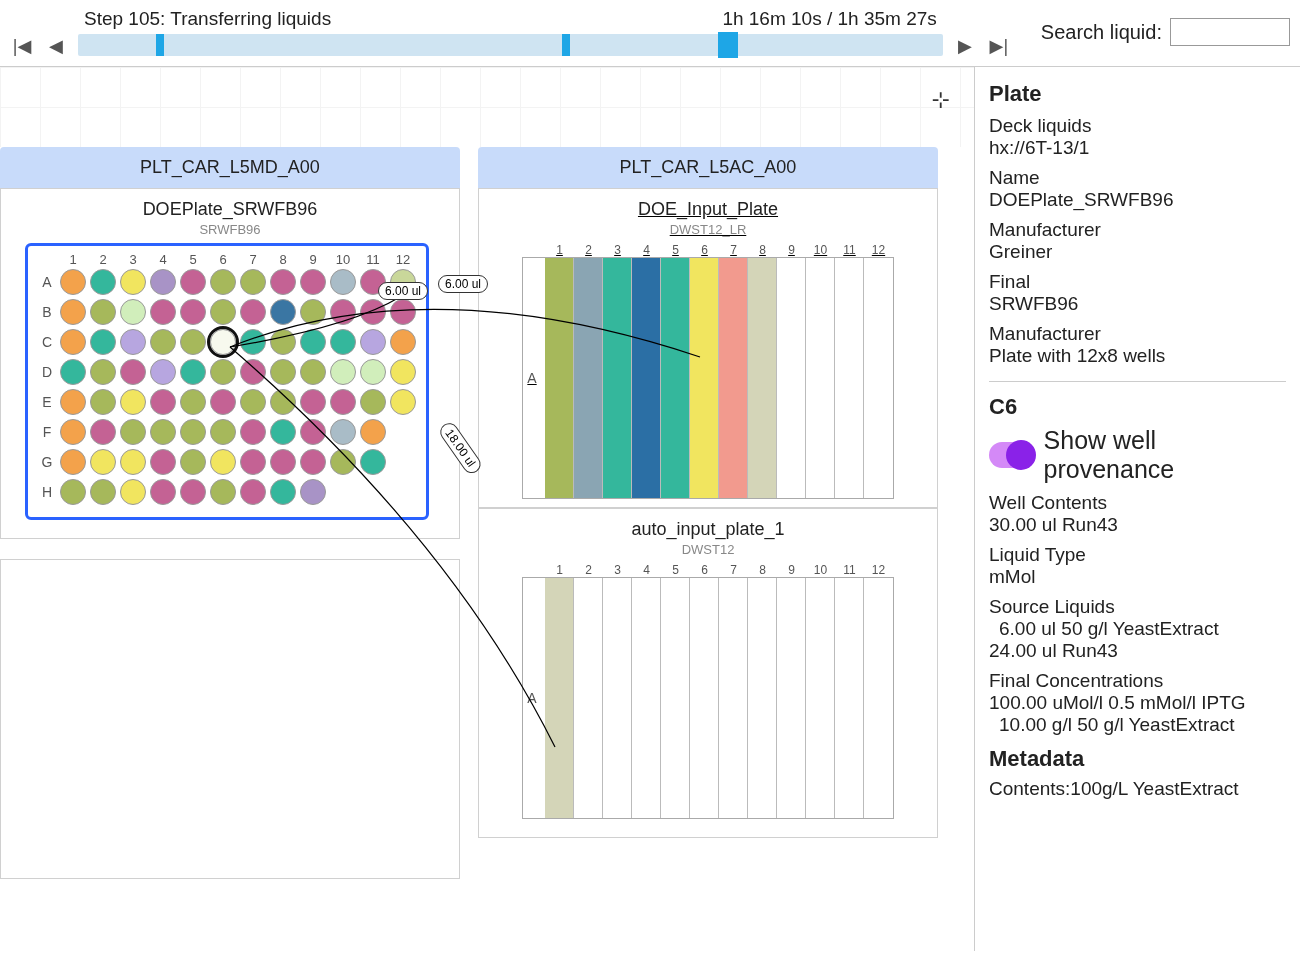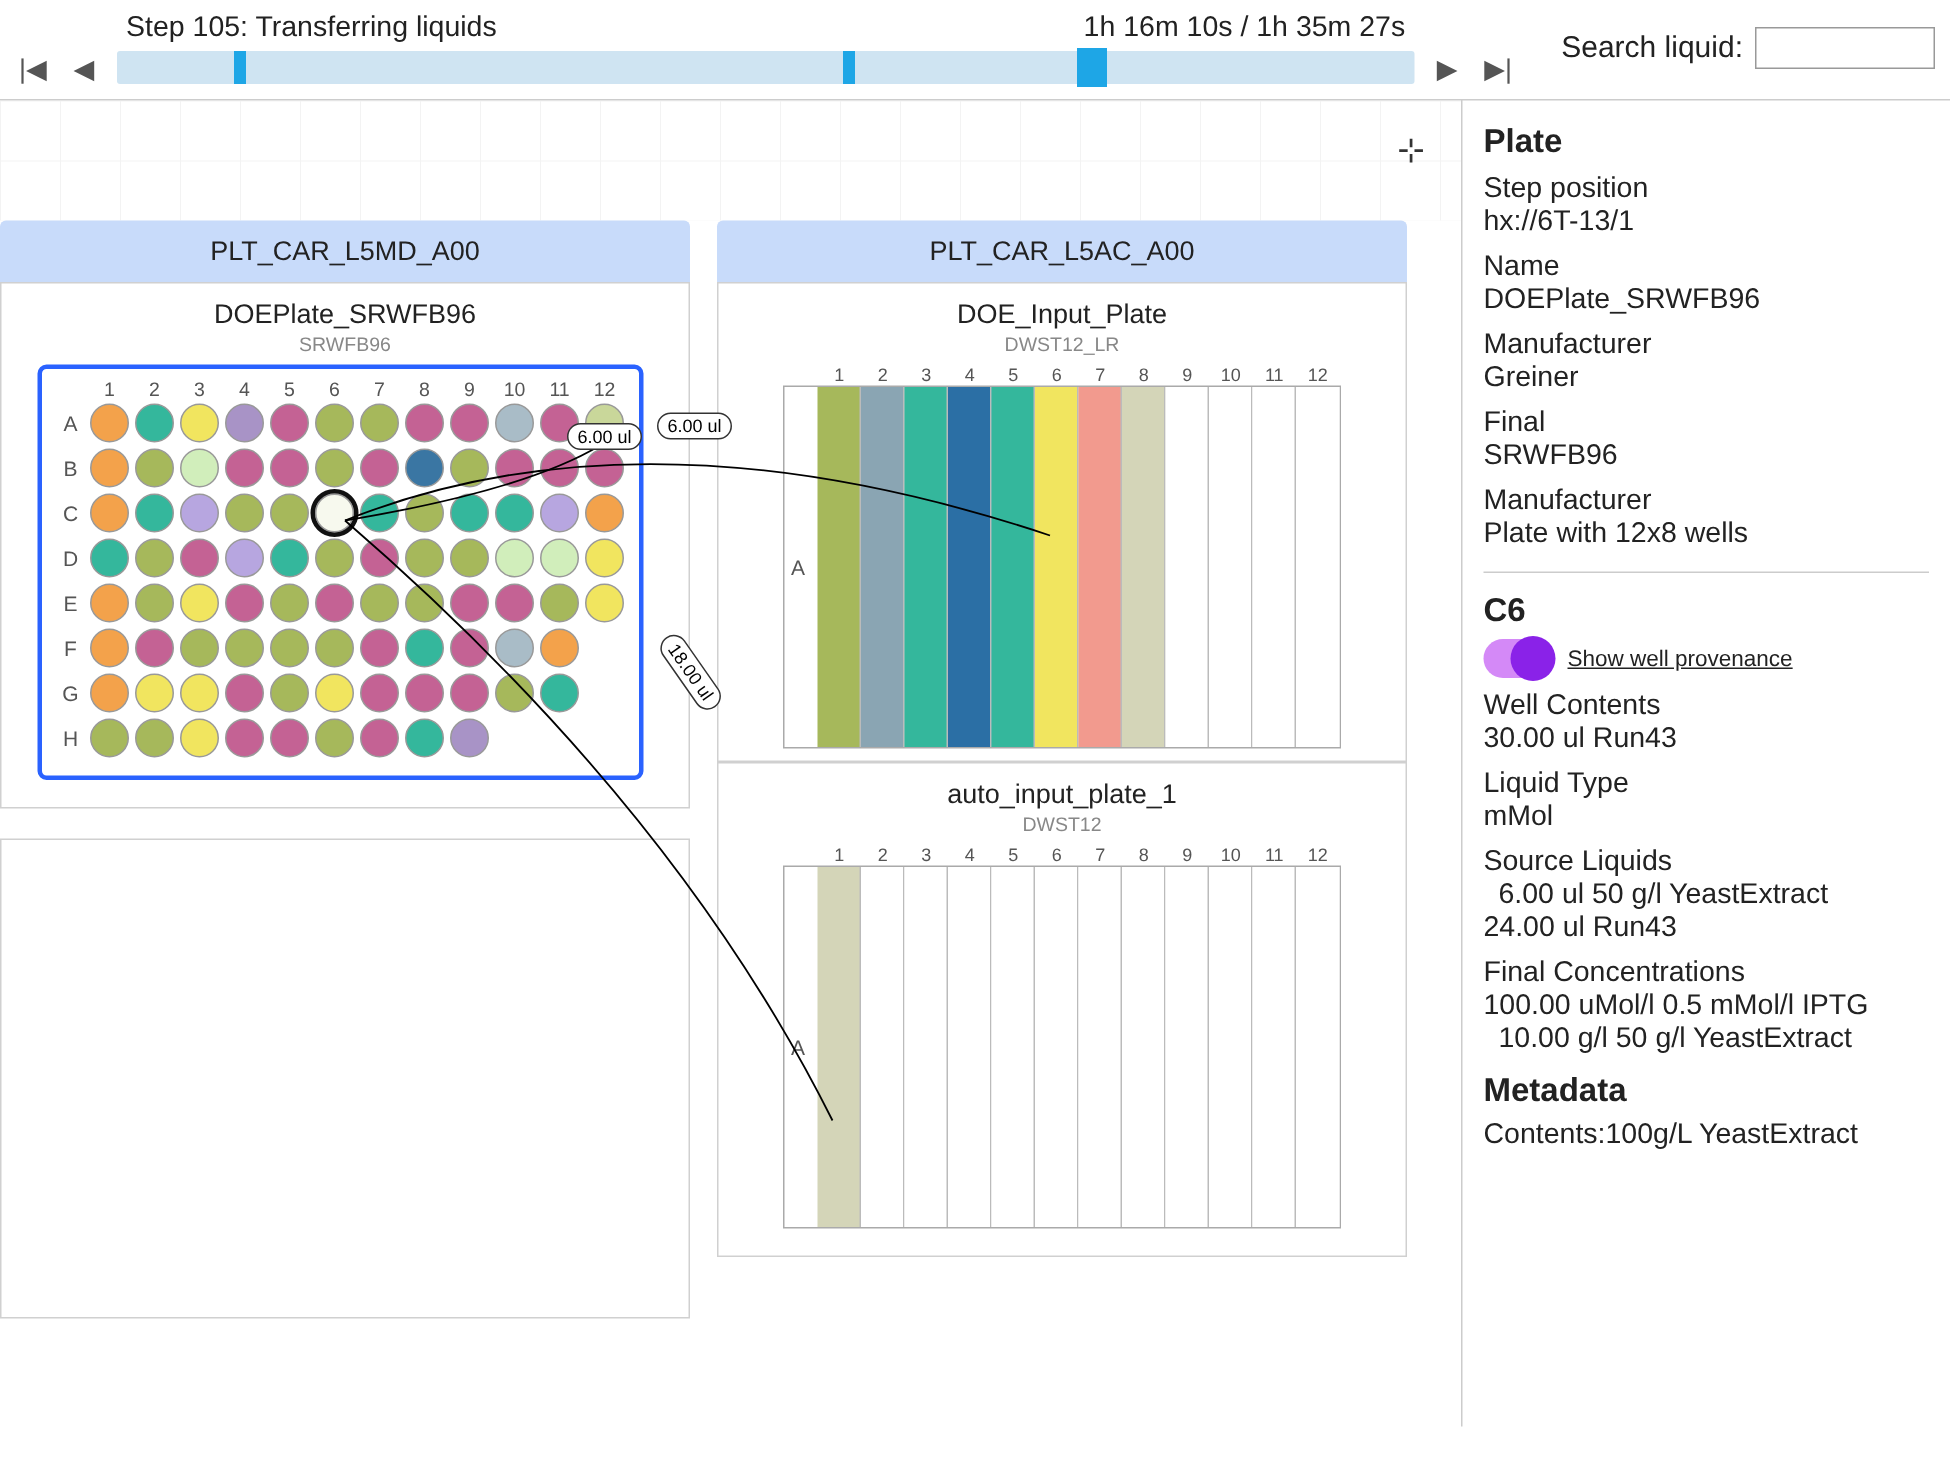--- a/index.html
+++ b/index.html
@@ -232,21 +232,21 @@
               <div class="well" style="visibility: hidden;"></div>
               <div class="well" style="visibility: hidden;"></div>
               <div class="well" style="visibility: hidden;"></div>
             </div></div>
       </div>
       <div class="empty-panel"></div>
     </div>
 
     <div class="column col-right">
       <div class="col-header">PLT_CAR_L5AC_A00</div>
-      <div class="plate-panel" style="padding-bottom:8px;">
+      <div class="plate-panel" style="padding-bottom:8px;text-decoration:underline;">
         <div class="plate-title">DOE_Input_Plate</div>
         <div class="plate-sub">DWST12_LR</div>
         <div class="trough-plate" id="inputPlate">
             <div class="trough-cols">
               <span>1</span>
               <span>2</span>
               <span>3</span>
               <span>4</span>
               <span>5</span>
               <span>6</span>
@@ -321,38 +321,38 @@
       <path d="M 230 280 Q 450 470 555 680" stroke="#000" fill="none" stroke-width="1.2"></path>
     </svg>
     <div class="arrow-label" style="top:215px; left:378px;">6.00 ul</div>
     <div class="arrow-label" style="top:208px; left:438px;">6.00 ul</div>
     <div class="arrow-label" style="top:372px; left:432px; transform:rotate(55deg);">18.00 ul</div>
 
   </div>
 
   <div class="side">
     <h2>Plate</h2>
-    <div class="label">Step position</div>
+    <div class="label">Deck liquids</div>
     <div class="value">hx://6T-13/1</div>
     <div class="label">Name</div>
     <div class="value">DOEPlate_SRWFB96</div>
     <div class="label">Manufacturer</div>
     <div class="value">Greiner</div>
     <div class="label">Final</div>
     <div class="value">SRWFB96</div>
     <div class="label">Manufacturer</div>
     <div class="value">Plate with 12x8 wells</div>
 
     <div class="well-section">
       <h2>C6</h2>
       <div class="toggle-row">
         <div class="toggle">
             <div class="knob"></div>
           </div>
-        <div style="font-size:15px;text-decoration:underline;">Show well provenance</div>
+        <div style="font-size:25px;">Show well provenance</div>
       </div>
       <div class="label">Well Contents</div>
       <div class="value">30.00 ul Run43</div>
       <div class="label">Liquid Type</div>
       <div class="value">mMol</div>
       <div class="label">Source Liquids</div>
       <div class="value indent"> 6.00 ul 50 g/l YeastExtract</div>
       <div class="value">24.00 ul Run43</div>
       <div class="label">Final Concentrations</div>
       <div class="value">100.00 uMol/l 0.5 mMol/l IPTG</div>

